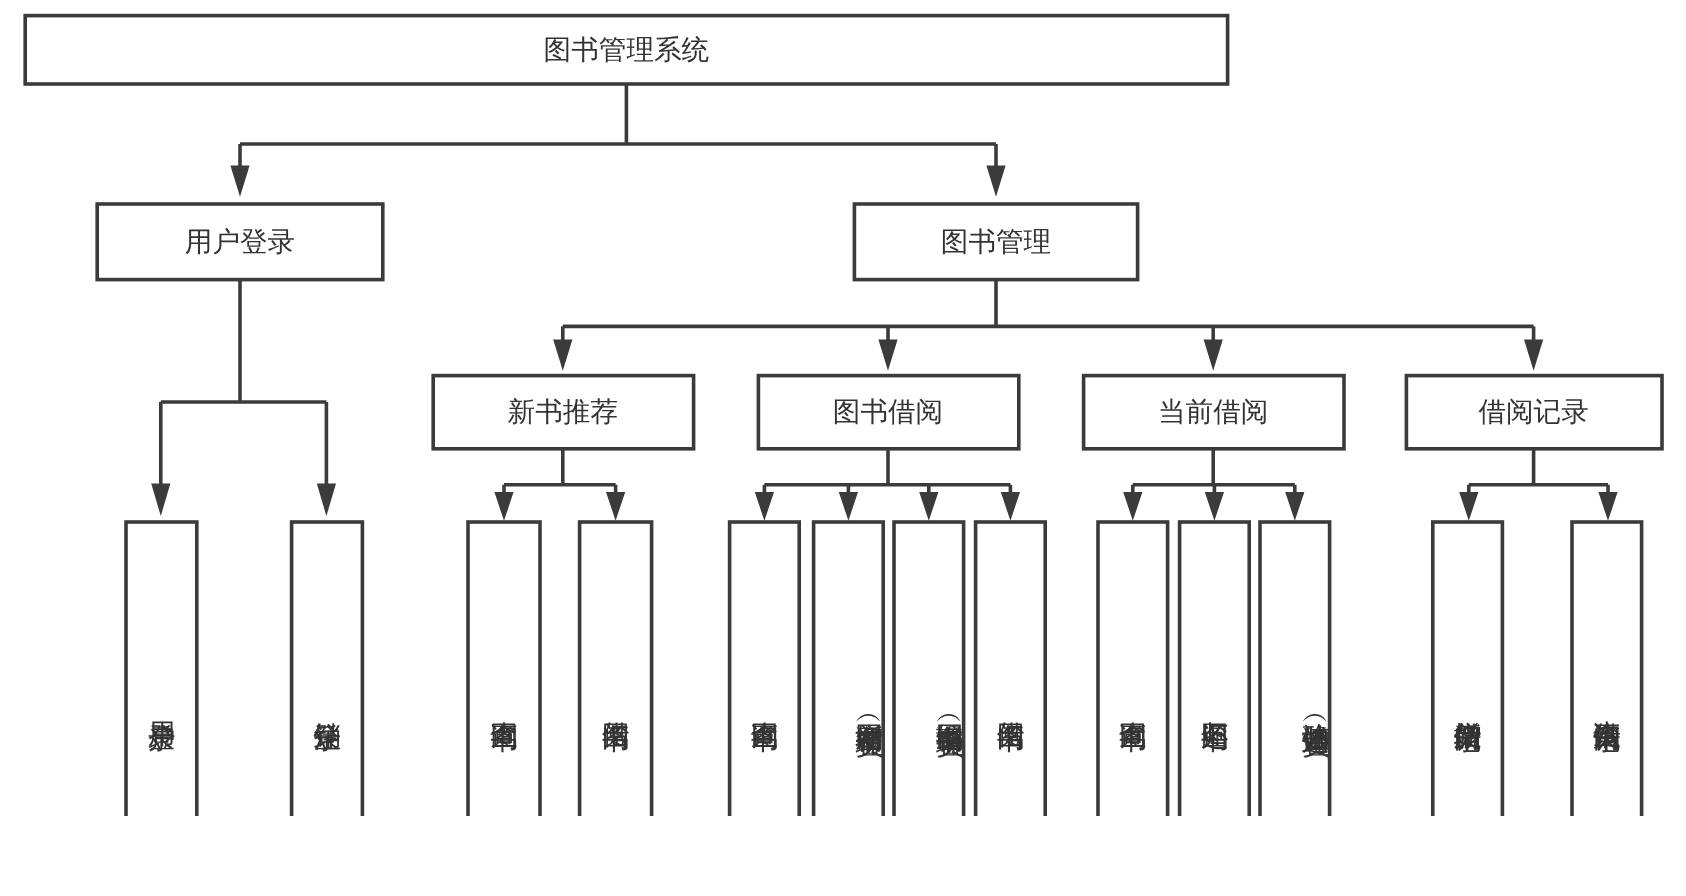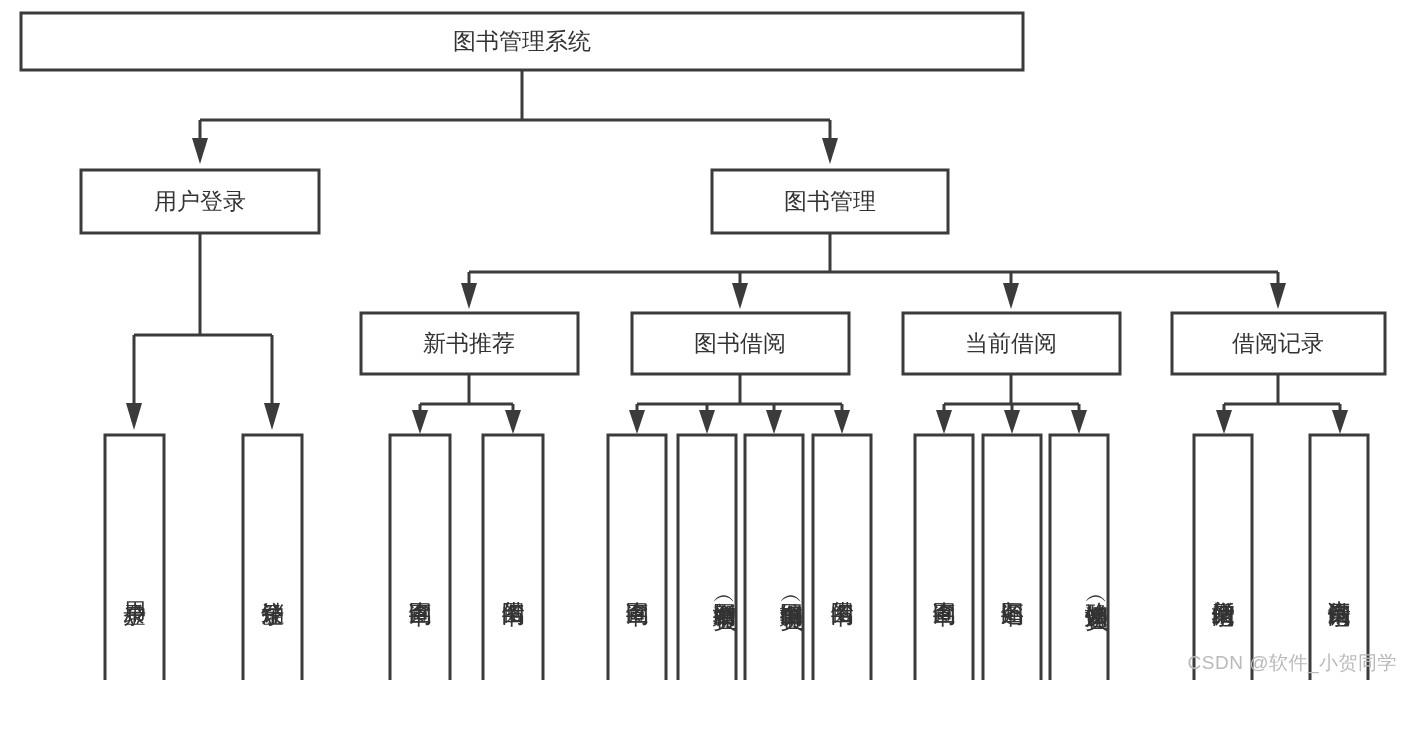--- a/index.html
+++ b/index.html
@@ -204,14 +204,13 @@
   <div class="node-label-v" style="left:745px; top:438px; width:58px; height:300px; align-items:flex-start;">编辑图书（管理员）</div>
   <div class="node-label-v" style="left:813px; top:435px; width:58px; height:300px;">借阅图书</div>
 
   <div class="node-label-v" style="left:915px; top:435px; width:58px; height:300px;">查询图书</div>
   <div class="node-label-v" style="left:983px; top:435px; width:58px; height:300px;">归还图书</div>
   <div class="node-label-v" style="left:1050px; top:438px; width:58px; height:300px; align-items:flex-start;">确认归还（管理员）</div>
 
   <div class="node-label-v" style="left:1194px; top:435px; width:58px; height:300px;">新增借阅记录</div>
   <div class="node-label-v" style="left:1310px; top:435px; width:58px; height:300px;">查询借阅记录</div>
 
-  <div class="watermark">CSDN @软件_小贺同学</div>
 </div>
 
 </body></html>

